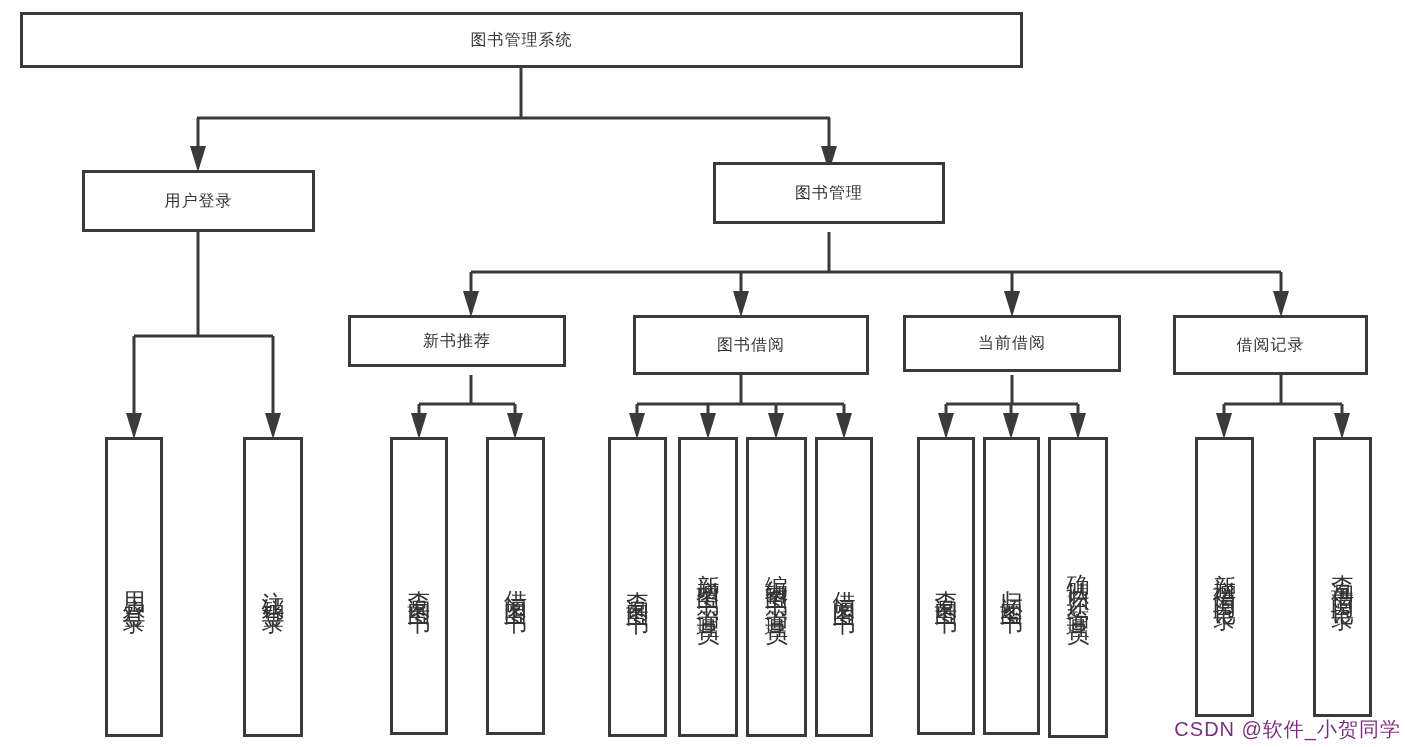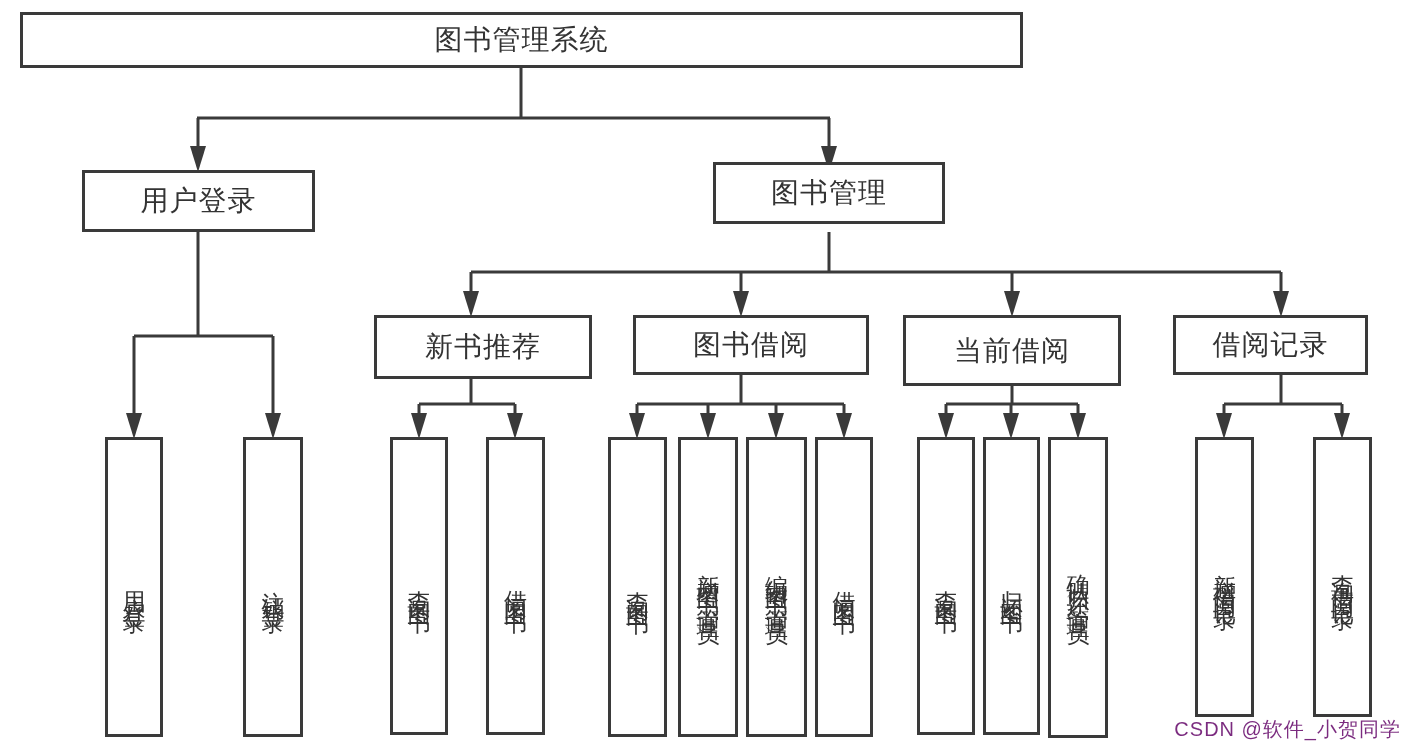--- a/index.html
+++ b/index.html
@@ -16,21 +16,21 @@
     position: absolute;
     box-sizing: border-box;
     border: 3px solid #3a3a3a;
     background: #ffffff;
     display: flex;
     align-items: center;
     justify-content: center;
     color: #333333;
     z-index: 2;
   }
-  .h-label { font-size: 28px; letter-spacing: 1px; white-space: nowrap; }
+  .h-label { font-size: 16px; letter-spacing: 1px; white-space: nowrap; }
   .v-box span {
     writing-mode: vertical-rl;
     text-orientation: mixed;
     font-size: 23px;
     line-height: 1;
     letter-spacing: 7px;
     white-space: nowrap;
   }
   .watermark {
     position: absolute;
@@ -100,27 +100,27 @@
     <span class="h-label">图书管理系统</span>
   </div>
 
   <div class="box" style="left:82px; top:170px; width:233px; height:62px;">
     <span class="h-label">用户登录</span>
   </div>
   <div class="box" style="left:713px; top:162px; width:232px; height:62px;">
     <span class="h-label">图书管理</span>
   </div>
 
-  <div class="box" style="left:374px; top:315px; width:218px; height:64px;">
+  <div class="box" style="left:348px; top:315px; width:218px; height:52px;">
     <span class="h-label">新书推荐</span>
   </div>
   <div class="box" style="left:633px; top:315px; width:236px; height:60px;">
     <span class="h-label">图书借阅</span>
   </div>
-  <div class="box" style="left:903px; top:315px; width:218px; height:71px;">
+  <div class="box" style="left:903px; top:315px; width:218px; height:57px;">
     <span class="h-label">当前借阅</span>
   </div>
   <div class="box" style="left:1173px; top:315px; width:195px; height:60px;">
     <span class="h-label">借阅记录</span>
   </div>
 
   <div class="box v-box" style="left:105px; top:437px; width:58px; height:300px;">
     <span>用户登录</span>
   </div>
   <div class="box v-box" style="left:243px; top:437px; width:60px; height:300px;">

